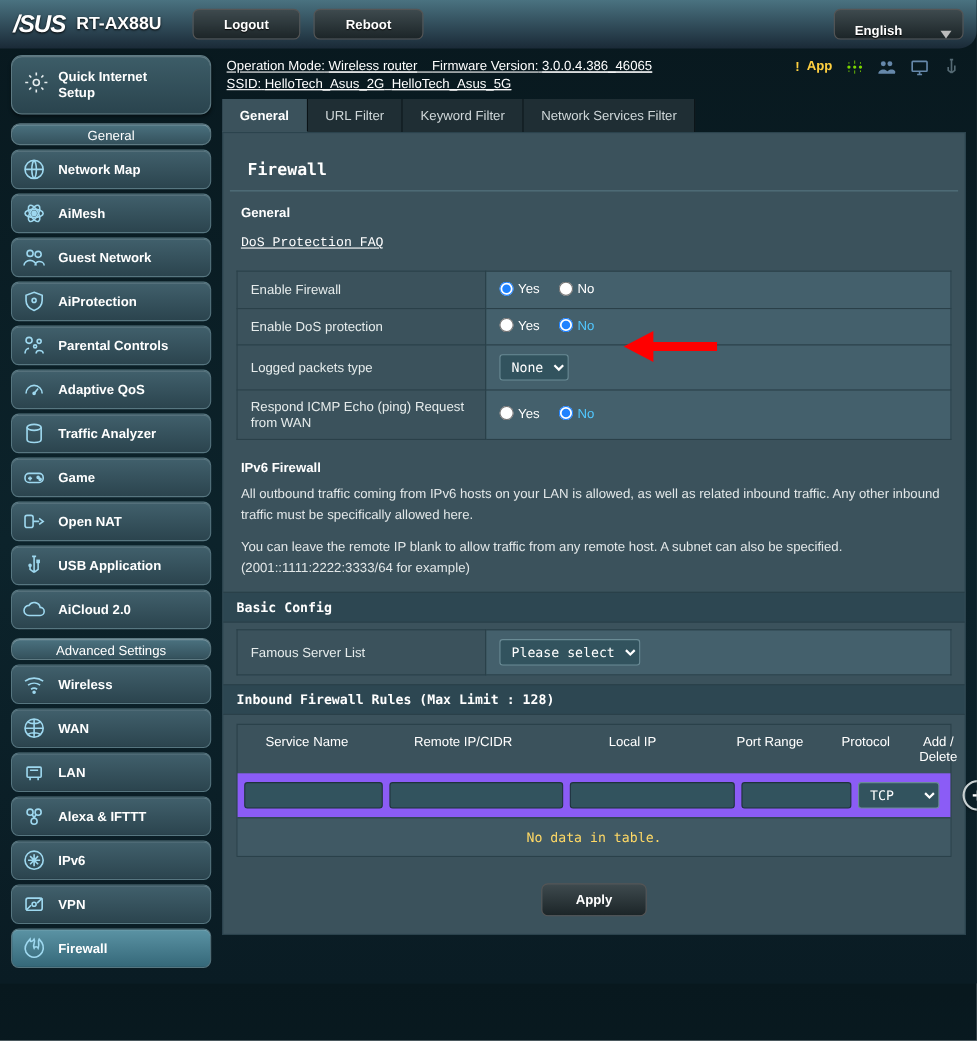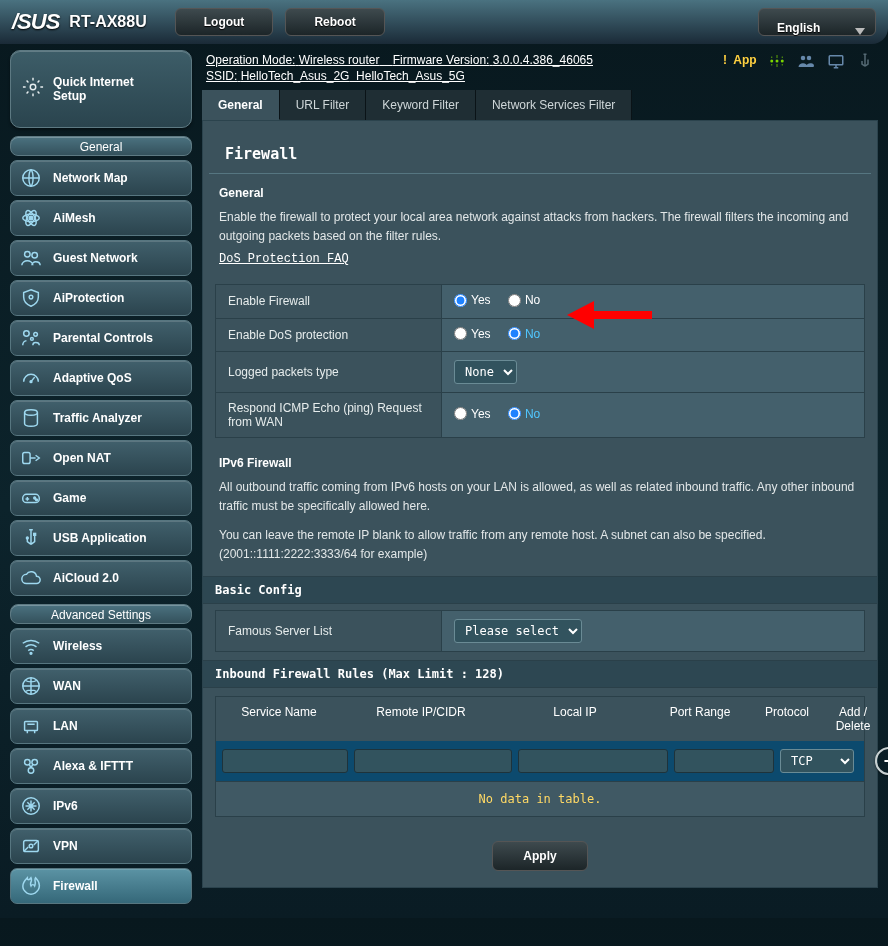--- a/index.html
+++ b/index.html
@@ -21,21 +21,21 @@
           padding:0 28px;margin-left:12px;font-weight:bold;cursor:pointer;text-shadow:0 1px 1px #000;}
   .lang{margin-left:auto;width:118px;justify-content:space-between;display:flex;align-items:flex-end;padding:0 10px 0 18px;}
   .tri{width:0;height:0;border-left:5px solid transparent;border-right:5px solid transparent;border-top:7px solid #bbb;}
 
   
   .cols{display:flex;align-items:flex-start;padding:6px 10px 10px 10px;gap:10px;}
   .sidebar{width:182px;flex:none;}
   .main{flex:1;min-width:0;}
 
   
-  .glass{background:linear-gradient(#3d5d68,#2a444e);border:1px solid #5d7982;border-radius:10px;padding:24px 10px;
+  .glass{background:linear-gradient(#3d5d68,#2a444e);border:1px solid #5d7982;border-radius:10px;padding:12px 10px;
          box-shadow:inset 0 1px 0 rgba(255,255,255,.2),0 2px 3px rgba(0,0,0,.4);}
   .qis{display:flex;gap:8px;align-items:flex-start;font-weight:bold;}
   .qis-icon{width:22px;height:22px;}
   .section-head{margin:8px 0 4px;background:linear-gradient(#4b7280,#34515c);border:1px solid #5d7982;border-radius:8px;
                 text-align:center;height:20px;line-height:20px;box-shadow:inset 0 1px 0 rgba(255,255,255,.25);}
   .sb{display:flex;align-items:center;gap:10px;height:36px;background:linear-gradient(#41606c,#2b444e);
       border:1px solid #577680;border-radius:7px;margin:4px 0;padding:0 8px;cursor:pointer;
       box-shadow:inset 0 1px 0 rgba(255,255,255,.15);font-weight:bold;text-align:right;}
   .sb.active{background:linear-gradient(#5b93a4,#356879);}
   .ic{width:24px;height:24px;display:flex;align-items:center;justify-content:center;color:#9ed8ef;}
@@ -70,21 +70,21 @@
   .radio input{margin-right:4px;accent-color:#1e82ff;}
   .radio .sel{color:var(--accent);}
 
   select.sel{background:#32535e;color:#fff;border:1px solid #6a8b95;border-radius:3px;height:24px;font-family:Consolas,monospace;padding:0 6px;}
   input.txt{background:#32535e;border:1px solid #1e333b;border-radius:3px;height:24px;color:#fff;padding:0 6px;width:100%;}
 
   .bar{background:#2d4752;border:1px solid #2a4049;border-left:none;border-right:none;padding:6px 12px;font-weight:bold;font-family:Consolas,monospace;}
   .tbl-wrap{margin:8px 12px;border:1px solid #2a4049;background:#3b525c;}
   .tbl-head{display:grid;grid-template-columns:126px 158px 150px 100px 74px 58px;text-align:center;}
   .tbl-head div{padding:8px 4px;}
-  .tbl-row{display:grid;grid-template-columns:126px 158px 150px 100px 74px 58px;background:#0c4a6e;padding:6px;gap:6px;align-items:center}
+  .tbl-row{display:grid;grid-template-columns:126px 158px 150px 100px 74px 58px;background:#8b5cf6;padding:6px;gap:6px;align-items:center}
   .add{width:28px;height:28px;border:2px solid #c9d1d2;border-radius:50%;margin:auto;display:flex;align-items:center;justify-content:center;font-size:18px;font-weight:bold;cursor:pointer;box-shadow:0 1px 2px rgba(0,0,0,.5);}
   .nodata{text-align:center;font-family:Consolas,monospace;color:#ffd965;padding:10px;background:#405964;border-top:1px solid #2a4049;}
   .apply-row{text-align:center;padding:16px 0;}
   .apply{background:linear-gradient(#3e4a4e,#1c2528);border:1px solid #555;border-radius:6px;height:30px;padding:0 30px;font-weight:bold;cursor:pointer;}
 
   
   .arrow{position:absolute;left:562px;top:297px;pointer-events:none;}
   .arrow svg{width:90px;height:36px;}
   .wrap-rel{position:relative;}
 
@@ -189,36 +189,36 @@
               <svg viewBox="0 0 24 24">
                 <ellipse cx="12" cy="6" rx="7" ry="3"></ellipse>
                 <path d="M5 6v12c0 1.7 3 3 7 3s7-1.3 7-3V6"></path>
               </svg>
             </span>
             <span>Traffic Analyzer</span>
           </div>
           <div class="sb">
             <span class="ic">
               <svg viewBox="0 0 24 24">
-                <rect x="3" y="6" width="8" height="12" rx="2"></rect>
-                <path d="M11 12h6M17 9l4 3-4 3"></path>
-              </svg>
-            </span>
-            <span>Open NAT</span>
-          </div>
-          <div class="sb">
-            <span class="ic">
-              <svg viewBox="0 0 24 24">
                 <rect x="3" y="8" width="18" height="9" rx="4"></rect>
                 <path d="M8 11v4M6 13h4"></path>
                 <circle cx="16" cy="12" r="1" fill="#9ed8ef"></circle>
                 <circle cx="18" cy="14" r="1" fill="#9ed8ef"></circle>
               </svg>
             </span>
             <span>Game</span>
+          </div>
+          <div class="sb">
+            <span class="ic">
+              <svg viewBox="0 0 24 24">
+                <rect x="3" y="6" width="8" height="12" rx="2"></rect>
+                <path d="M11 12h6M17 9l4 3-4 3"></path>
+              </svg>
+            </span>
+            <span>Open NAT</span>
           </div>
           <div class="sb">
             <span class="ic">
               <svg viewBox="0 0 24 24">
                 <path d="M12 3v16M12 19l-4-3v-4M12 19l4-3V9M10 3h4"></path>
                 <circle cx="8" cy="12" r="1" fill="#9ed8ef"></circle>
                 <rect x="15" y="7" width="2" height="2" fill="#9ed8ef"></rect>
               </svg>
             </span>
             <span>USB Application</span>
@@ -342,21 +342,20 @@
           <div class="tab">URL Filter</div>
           <div class="tab">Keyword Filter</div>
           <div class="tab">Network Services Filter</div>
         </div>
 
     <div class="tabpanel">
       <div class="title">Firewall</div>
 
       <div class="sect">
         <h3>General</h3>
-        <div class="desc">Enable the firewall to protect your local area network against attacks from hackers. The firewall filters the incoming and outgoing packets based on the filter rules.</div>
         <a class="faq">DoS Protection FAQ</a>
       </div>
 
       <table class="form">
         <tbody>
               <tr>
           <td class="k">Enable Firewall</td>
           <td>
             <label class="radio">
                     <input type="radio" name="fw" checked="" style="">

